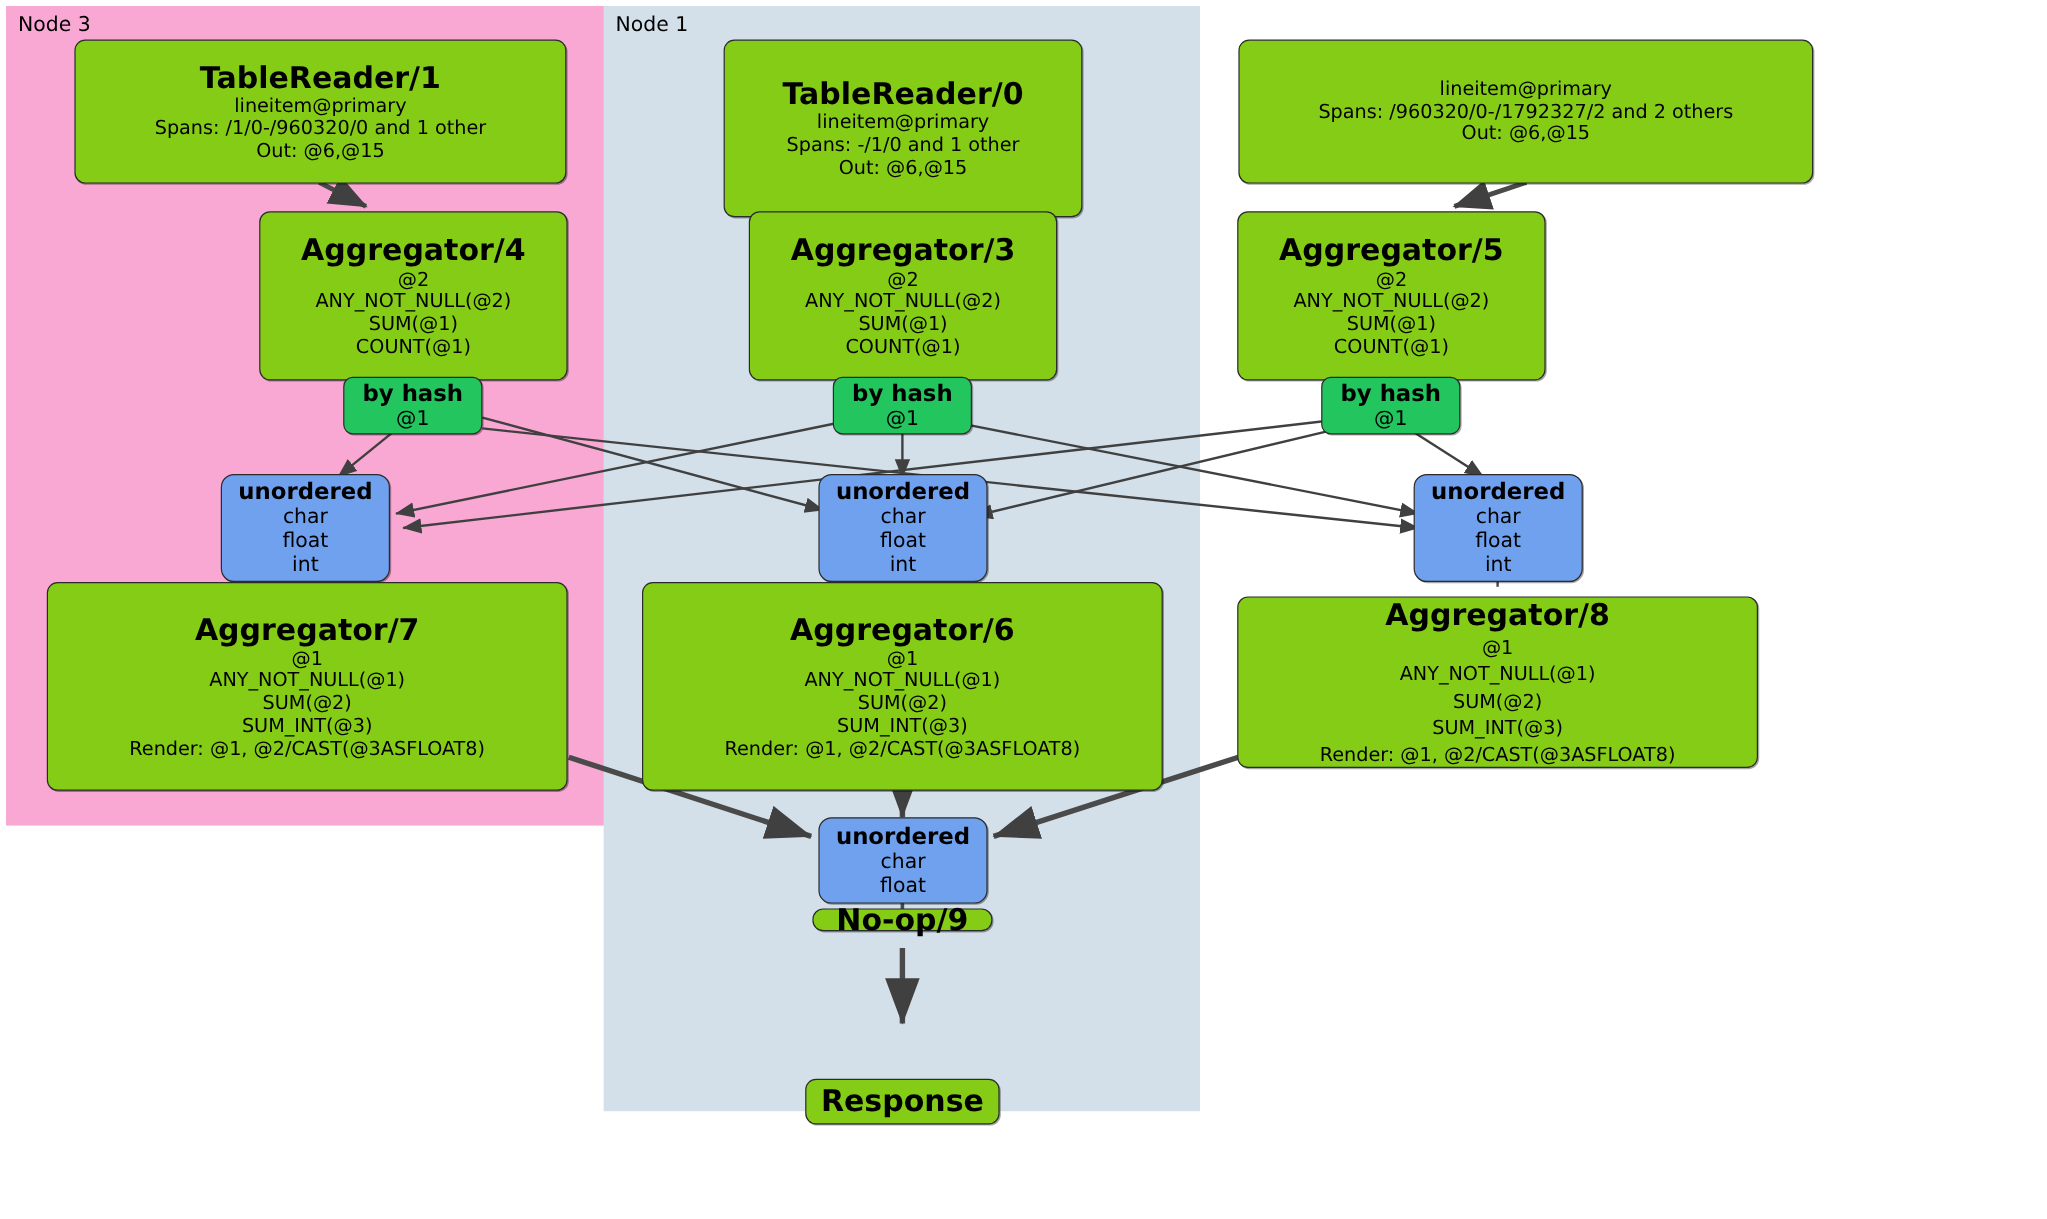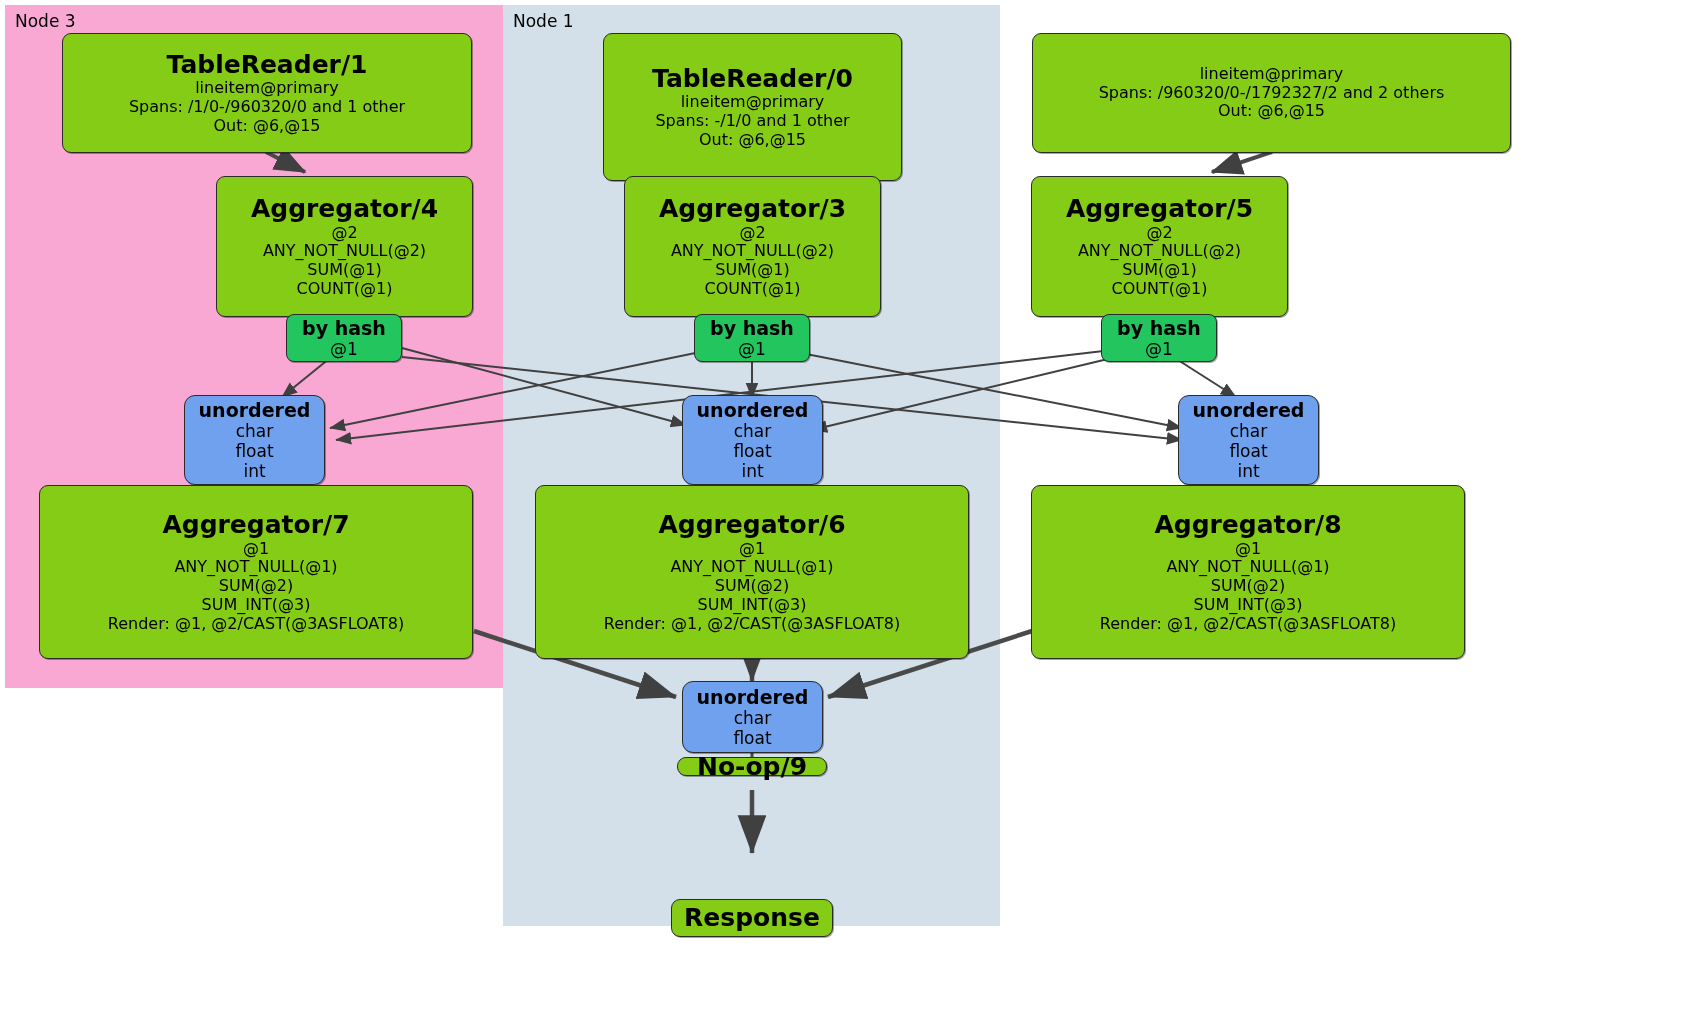--- a/index.html
+++ b/index.html
@@ -218,21 +218,21 @@
 
   <div class="nodebox proc" style="left:535px;top:485px;width:434px;height:174px;">
     <div class="title t26">Aggregator/6</div>
     <div class="body-line">@1</div>
     <div class="body-line">ANY_NOT_NULL(@1)</div>
     <div class="body-line">SUM(@2)</div>
     <div class="body-line">SUM_INT(@3)</div>
     <div class="body-line">Render: @1, @2/CAST(@3ASFLOAT8)</div>
   </div>
 
-  <div class="nodebox proc" style="left:1031px;top:485px;width:434px;height:174px;">
+  <div class="nodebox proc" style="left:1031px;top:497px;width:434px;height:143px;justify-content:space-between;">
     <div class="title t26">Aggregator/8</div>
     <div class="body-line">@1</div>
     <div class="body-line">ANY_NOT_NULL(@1)</div>
     <div class="body-line">SUM(@2)</div>
     <div class="body-line">SUM_INT(@3)</div>
     <div class="body-line">Render: @1, @2/CAST(@3ASFLOAT8)</div>
   </div>
 
   <div class="nodebox sync" style="left:682px;top:681px;width:141px;height:72px;">
     <div class="title t19">unordered</div>

